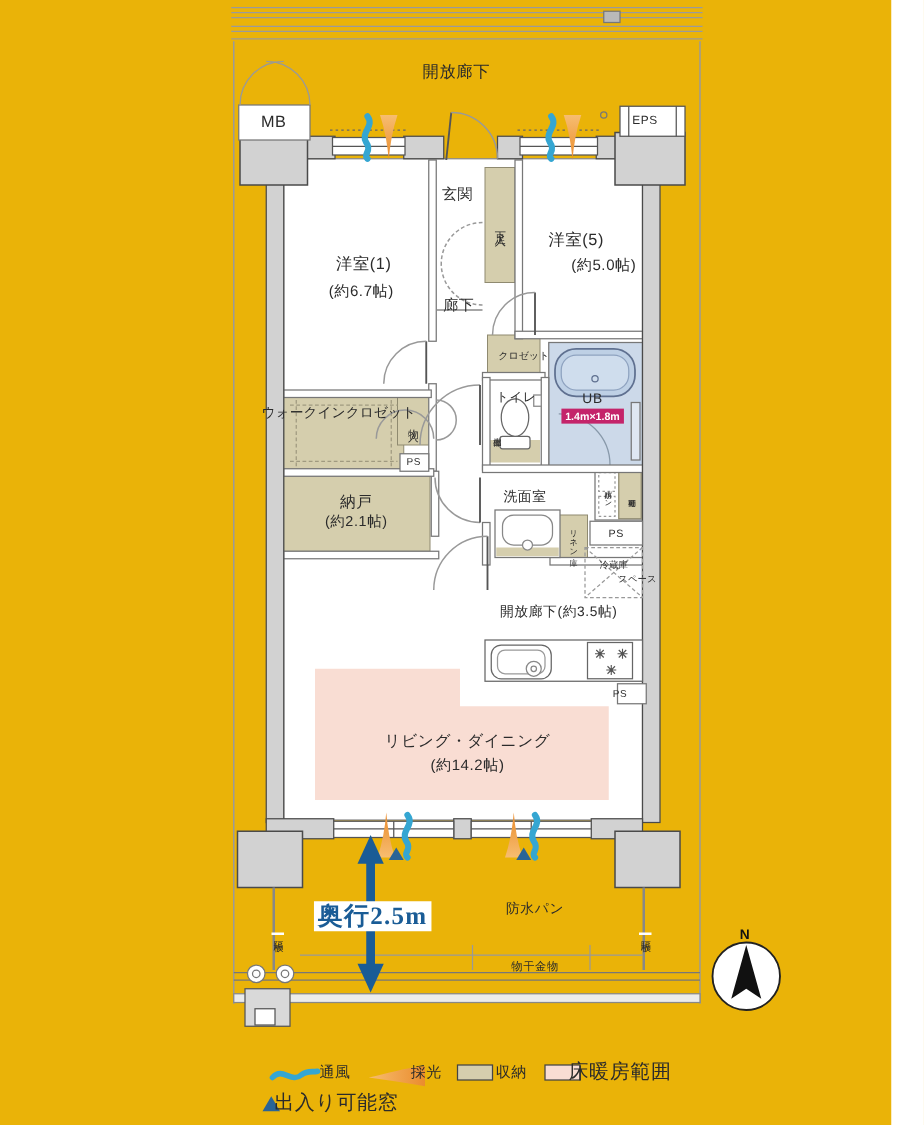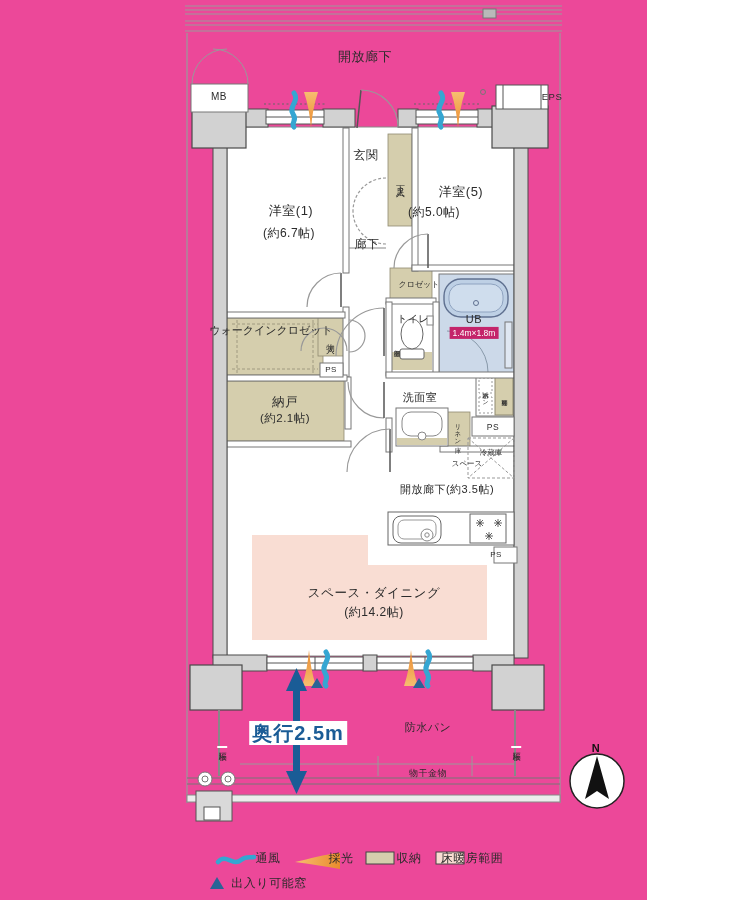--- a/index.html
+++ b/index.html
@@ -1,23 +1,23 @@
 <!DOCTYPE html>
 <html style="--storage-fill: #d5cead; --floor-heating-fill: #f9ddd3; --bath-fill: #ccd9e9; --ub-size-bg: #c4246a; --depth-accent: #1a5c96; --ventilation-icon: #35a6d2; --daylight-icon: #ef9b40; --window-triangle: #2a6496; --wall-fill: #d2d2d2;"><head>
 <meta charset="utf-8">
 <style>
   html,body{margin:0;padding:0;background:#fff;}
-  .stage{position:relative;width:647px;height:900px;background:#ec4899;overflow:hidden;
+  .stage{position:relative;width:713px;height:900px;background:#eab308;overflow:hidden;
          font-family:"Liberation Sans","DejaVu Sans",sans-serif;}
   svg{position:absolute;left:0;top:0;}
   .lbl{position:absolute;transform:translate(-50%,-50%);white-space:nowrap;color:#2b2b2b;
        text-align:center;letter-spacing:.5px;line-height:1.2;}
   .v{writing-mode:vertical-rl;text-orientation:upright;letter-spacing:1px;}
-  .depth{font-weight:bold;color:var(--depth-accent,#1a5c96);background:#fff;padding:0 3px;letter-spacing:1px;}
-  .ubsize{background:var(--ub-size-bg,#c4246a);color:#fff;padding:1px 3px;font-weight:normal;letter-spacing:0;}
+  .depth{font-weight:bold;color:var(--depth-accent,#1a5c96);background:#fff;padding:0 3px;letter-spacing:1px;font-family:Liberation Serif, serif;}
+  .ubsize{background:var(--ub-size-bg,#c4246a);color:#fff;padding:1px 3px;font-weight:bold;letter-spacing:0;}
   .nmark{font-weight:bold;color:#111;}
 </style>
 </head>
 <body>
 
 <div class="stage">
 
 <svg width="739" height="900" viewBox="0 0 739 900">
   <defs>
     <linearGradient id="fgD" x1="0" y1="0" x2="0" y2="1">
@@ -285,56 +285,56 @@
   <g>
     <path d="M218 862 C226 853 233 867 241 860 C246 856 250 858 254 857" fill="none" stroke="#35a6d2" stroke-width="4.5" stroke-linecap="round"></path>
     <path d="M295 862 C310 859 324 854 340 853 L340 869 C324 866 310 864 295 862 Z" fill="url(#fgH)"></path>
     <rect x="366" y="852" width="28" height="12" fill="#d5cead" stroke="#444"></rect>
     <rect x="436" y="852" width="28" height="12" fill="#f9ddd3" stroke="#444"></rect>
     <path d="M210 889 L224 889 L217 877 Z" fill="#2a6496"></path>
   </g>
 </svg>
 
 <div class="lbl" style="left:365px;top:57px;font-size:13px">開放廊下</div>
-<div class="lbl" style="left:219px;top:97px;font-size:10px">MB</div>
-<div class="lbl" style="left:552px;top:97px;font-size:9.5px">EPS</div>
+<div class="lbl" style="left:219px;top:97px;font-size:13px">MB</div>
+<div class="lbl" style="left:516px;top:97px;font-size:9.5px">EPS</div>
 <div class="lbl" style="left:366px;top:155px;font-size:12px">玄関</div>
 <div class="lbl v" style="left:400px;top:180px;font-size:9px">下足入</div>
 <div class="lbl" style="left:291px;top:211px;font-size:13px">洋室(1)</div>
 <div class="lbl" style="left:289px;top:233px;font-size:12px">(約6.7帖)</div>
 <div class="lbl" style="left:461px;top:192px;font-size:13px">洋室(5)</div>
-<div class="lbl" style="left:434px;top:212px;font-size:12px">(約5.0帖)</div>
+<div class="lbl" style="left:483px;top:212px;font-size:12px">(約5.0帖)</div>
 <div class="lbl" style="left:367px;top:244px;font-size:12px">廊下</div>
 <div class="lbl" style="left:419px;top:285px;font-size:8px;letter-spacing:0">クロゼット</div>
 <div class="lbl" style="left:413px;top:319px;font-size:10px">トイレ</div>
 <div class="lbl v" style="left:397px;top:345px;font-size:6.5px;letter-spacing:0">上部棚</div>
 <div class="lbl" style="left:474px;top:320px;font-size:11px">UB</div>
 <div class="lbl ubsize" style="left:474px;top:333px;font-size:8.5px">1.4m×1.8m</div>
 <div class="lbl" style="left:271px;top:331px;font-size:11px;letter-spacing:0">ウォークインクロゼット</div>
 <div class="lbl v" style="left:331px;top:338px;font-size:8.5px">物入</div>
 <div class="lbl" style="left:331px;top:370px;font-size:8px">PS</div>
 <div class="lbl" style="left:285px;top:402px;font-size:12.5px">納戸</div>
 <div class="lbl" style="left:285px;top:419px;font-size:11.5px">(約2.1帖)</div>
 <div class="lbl" style="left:420px;top:398px;font-size:11px">洗面室</div>
 <div class="lbl v" style="left:458px;top:430px;font-size:6.5px;letter-spacing:0">リネン庫</div>
 <div class="lbl v" style="left:485px;top:395px;font-size:6px;letter-spacing:0">防水パン</div>
 <div class="lbl v" style="left:504px;top:395px;font-size:6px;letter-spacing:0">可動棚</div>
 <div class="lbl" style="left:493px;top:427px;font-size:8.5px">PS</div>
 <div class="lbl" style="left:491px;top:452px;font-size:7.5px;letter-spacing:0">冷蔵庫</div>
-<div class="lbl" style="left:467px;top:463px;font-size:7.5px;letter-spacing:0">スペース</div>
+<div class="lbl" style="left:510px;top:463px;font-size:7.5px;letter-spacing:0">スペース</div>
 <div class="lbl" style="left:447px;top:490px;font-size:11px">開放廊下(約3.5帖)</div>
 <div class="lbl" style="left:496px;top:555px;font-size:8px">PS</div>
-<div class="lbl" style="left:374px;top:593px;font-size:12.5px">スペース・ダイニング</div>
+<div class="lbl" style="left:374px;top:593px;font-size:12.5px">リビング・ダイニング</div>
 <div class="lbl" style="left:374px;top:612px;font-size:12px">(約14.2帖)</div>
 <div class="lbl" style="left:428px;top:728px;font-size:11px">防水パン</div>
 <div class="lbl depth" style="left:298px;top:733px;font-size:20px">奥行2.5m</div>
 <div class="lbl" style="left:428px;top:773px;font-size:9px">物干金物</div>
 <div class="lbl v" style="left:222px;top:747px;font-size:8px;background:#fff">隔板</div>
 <div class="lbl v" style="left:516px;top:747px;font-size:8px;background:#fff">隔板</div>
 <div class="lbl nmark" style="left:596px;top:749px;font-size:11px">N</div>
 
 <div class="lbl" style="left:268px;top:858px;font-size:12px">通風</div>
 <div class="lbl" style="left:341px;top:858px;font-size:12px">採光</div>
 <div class="lbl" style="left:409px;top:858px;font-size:12px">収納</div>
-<div class="lbl" style="left:472px;top:858px;font-size:12px">床暖房範囲</div>
-<div class="lbl" style="left:269px;top:883px;font-size:12px">出入り可能窓</div>
+<div class="lbl" style="left:496px;top:858px;font-size:16px">床暖房範囲</div>
+<div class="lbl" style="left:269px;top:883px;font-size:16px">出入り可能窓</div>
 
 </div>
 
 </body></html>

